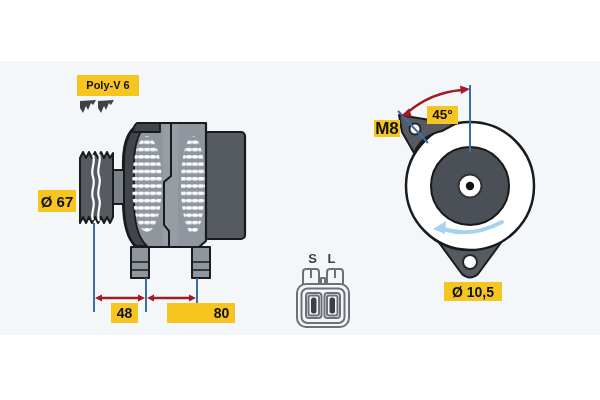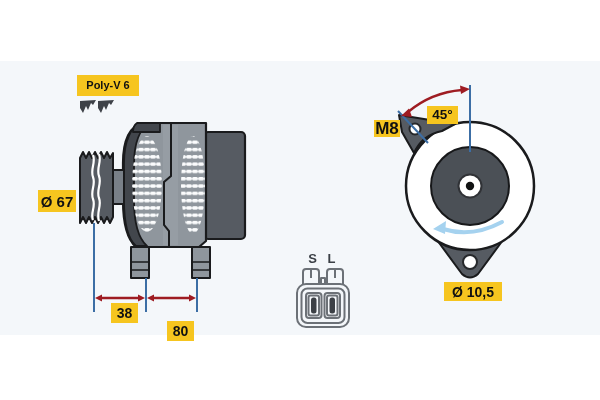--- a/index.html
+++ b/index.html
@@ -150,23 +150,23 @@
         <rect x="329.5" y="297.5" width="5.5" height="16" rx="2.5" fill="#3c4046"></rect>
       </g>
     </g>
   </svg>
 
   <div class="lbl" style="left:77px;top:75px;width:62px;height:21px;font-size:11px;">Poly-V 6</div>
 
 
   <div class="lbl" style="left:38px;top:176px;width:38px;height:22px;font-size:15px;margin-top:14px;">Ø 67</div>
 
-  <div class="lbl" style="left:111px;top:303px;width:27px;height:20px;">38</div>
+  <div class="lbl" style="left:111px;top:303px;width:27px;height:20px;">48</div>
 
-  <div class="lbl" style="left:167px;top:321px;width:27px;height:20px;">80</div>
+  <div class="lbl" style="left:167px;top:303px;width:27px;height:20px;padding-left:41px;">80</div>
 
   <div class="lbl" style="left:427px;top:64px;width:31px;height:18px;font-size:13.5px;margin-top:42px;">45°</div>
 
   <div class="lbl" style="left:374px;top:120px;width:26px;height:17px;font-size:17px;">M8</div>
 
   <div class="lbl" style="left:444px;top:282px;width:58px;height:19px;text-align:right;">Ø 10,5</div>
 
   <div class="pin-letter" style="left:306px;top:251px;width:13px;height:14px;">S</div>
 
   <div class="pin-letter" style="left:325px;top:251px;width:13px;height:14px;">L</div>

